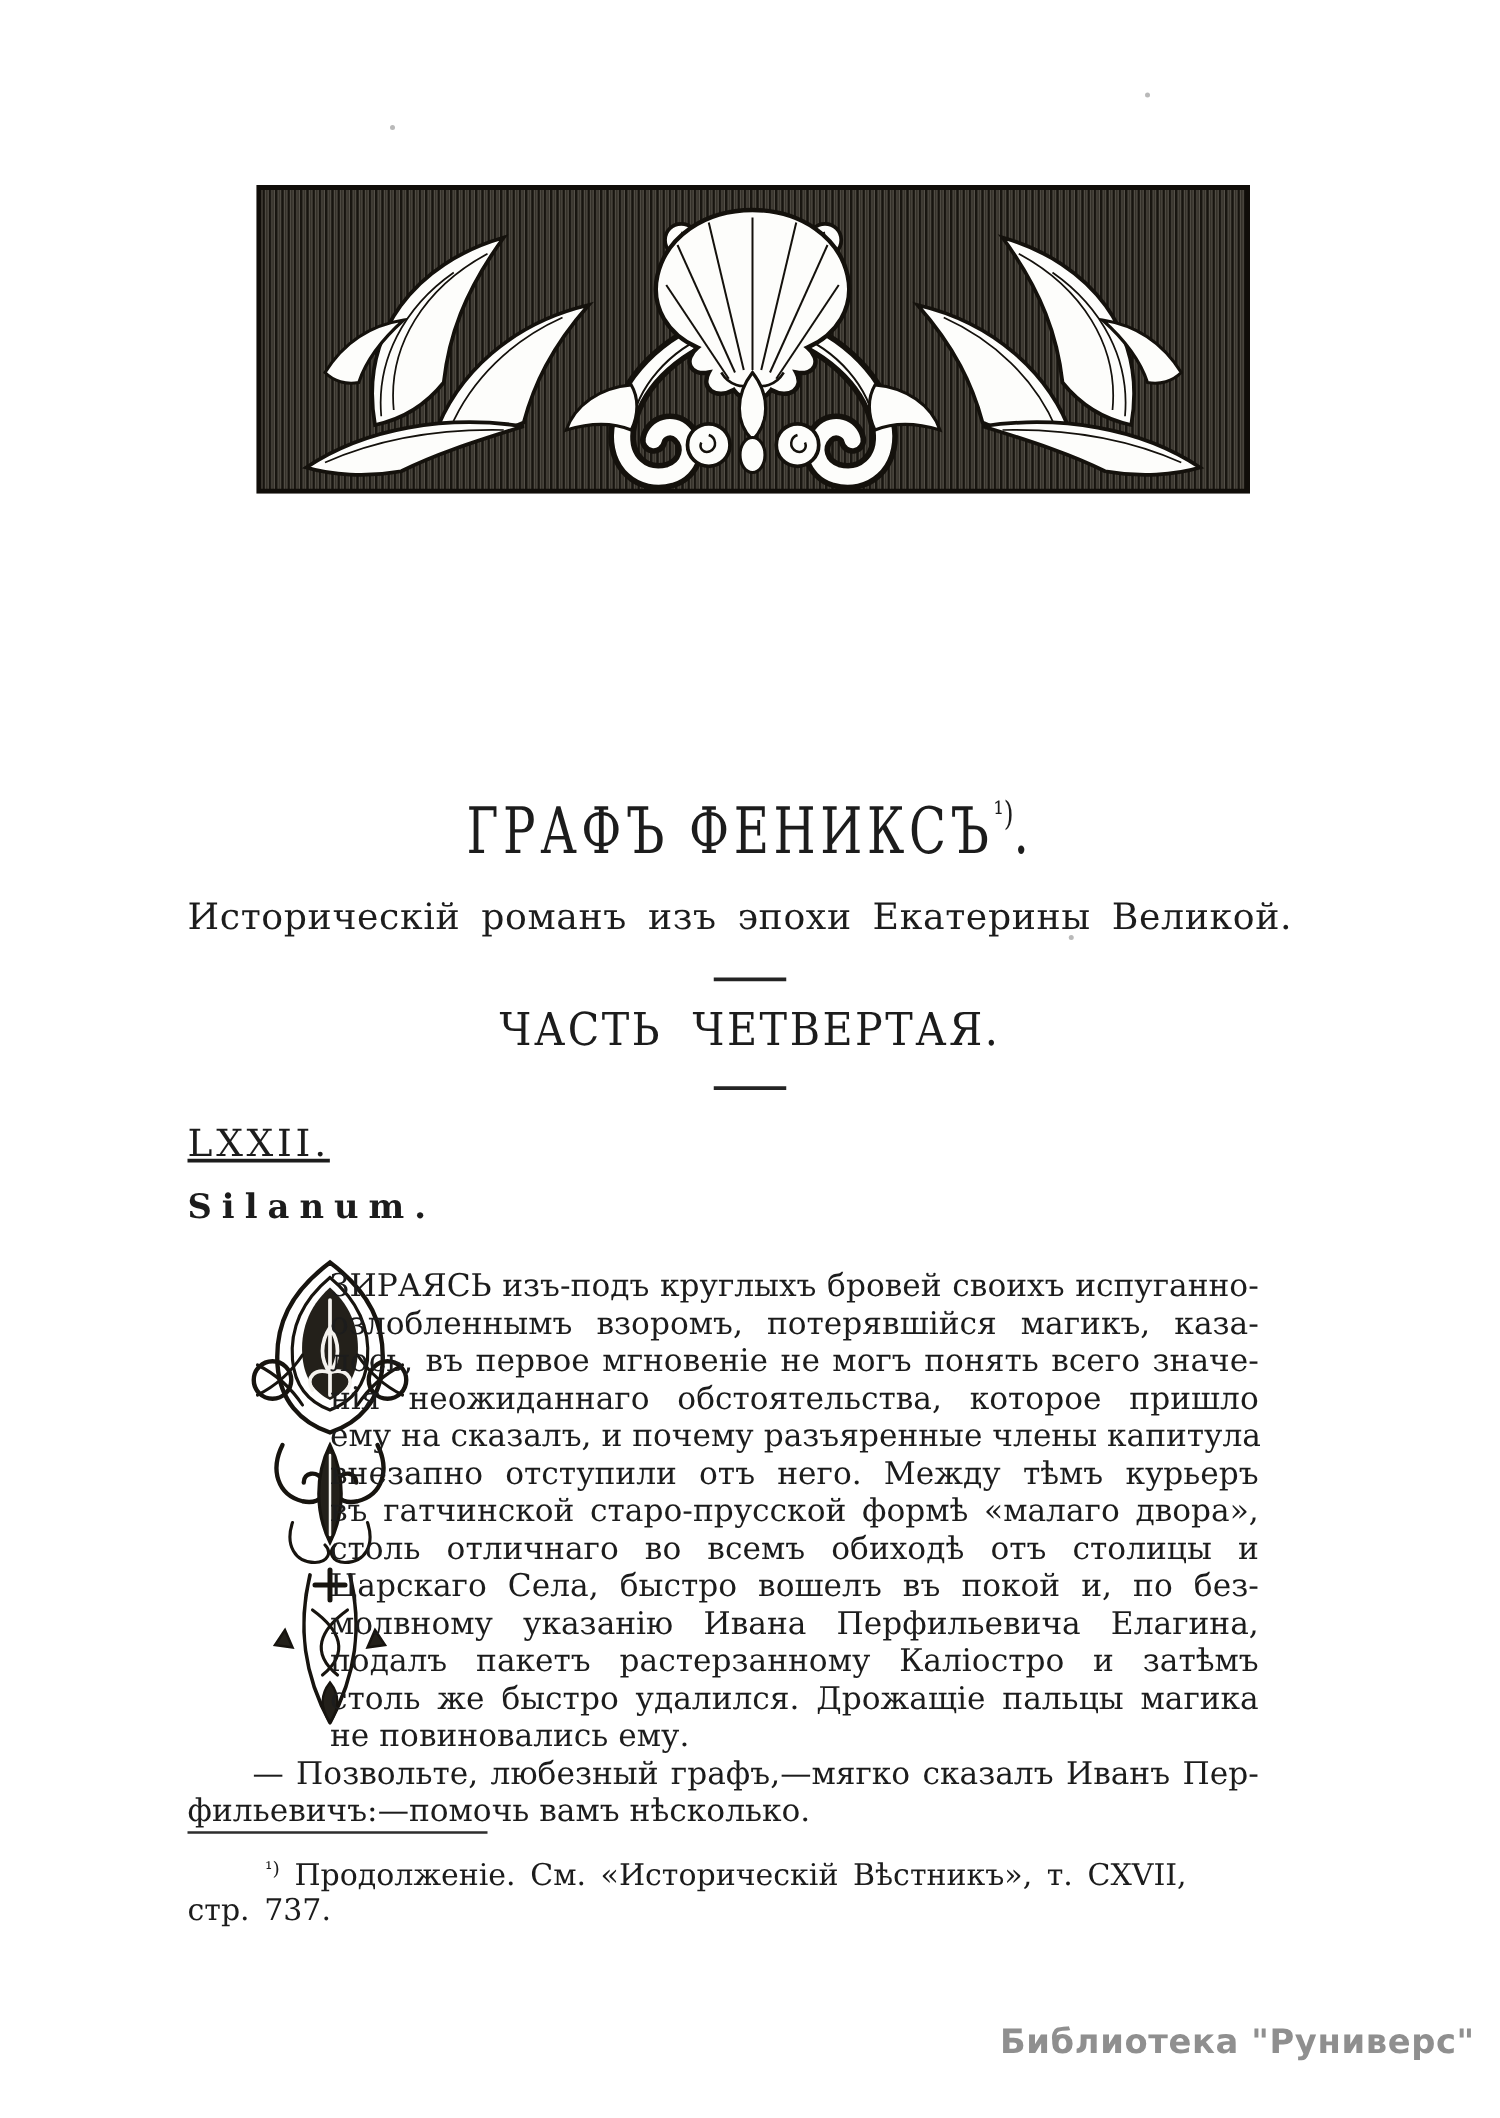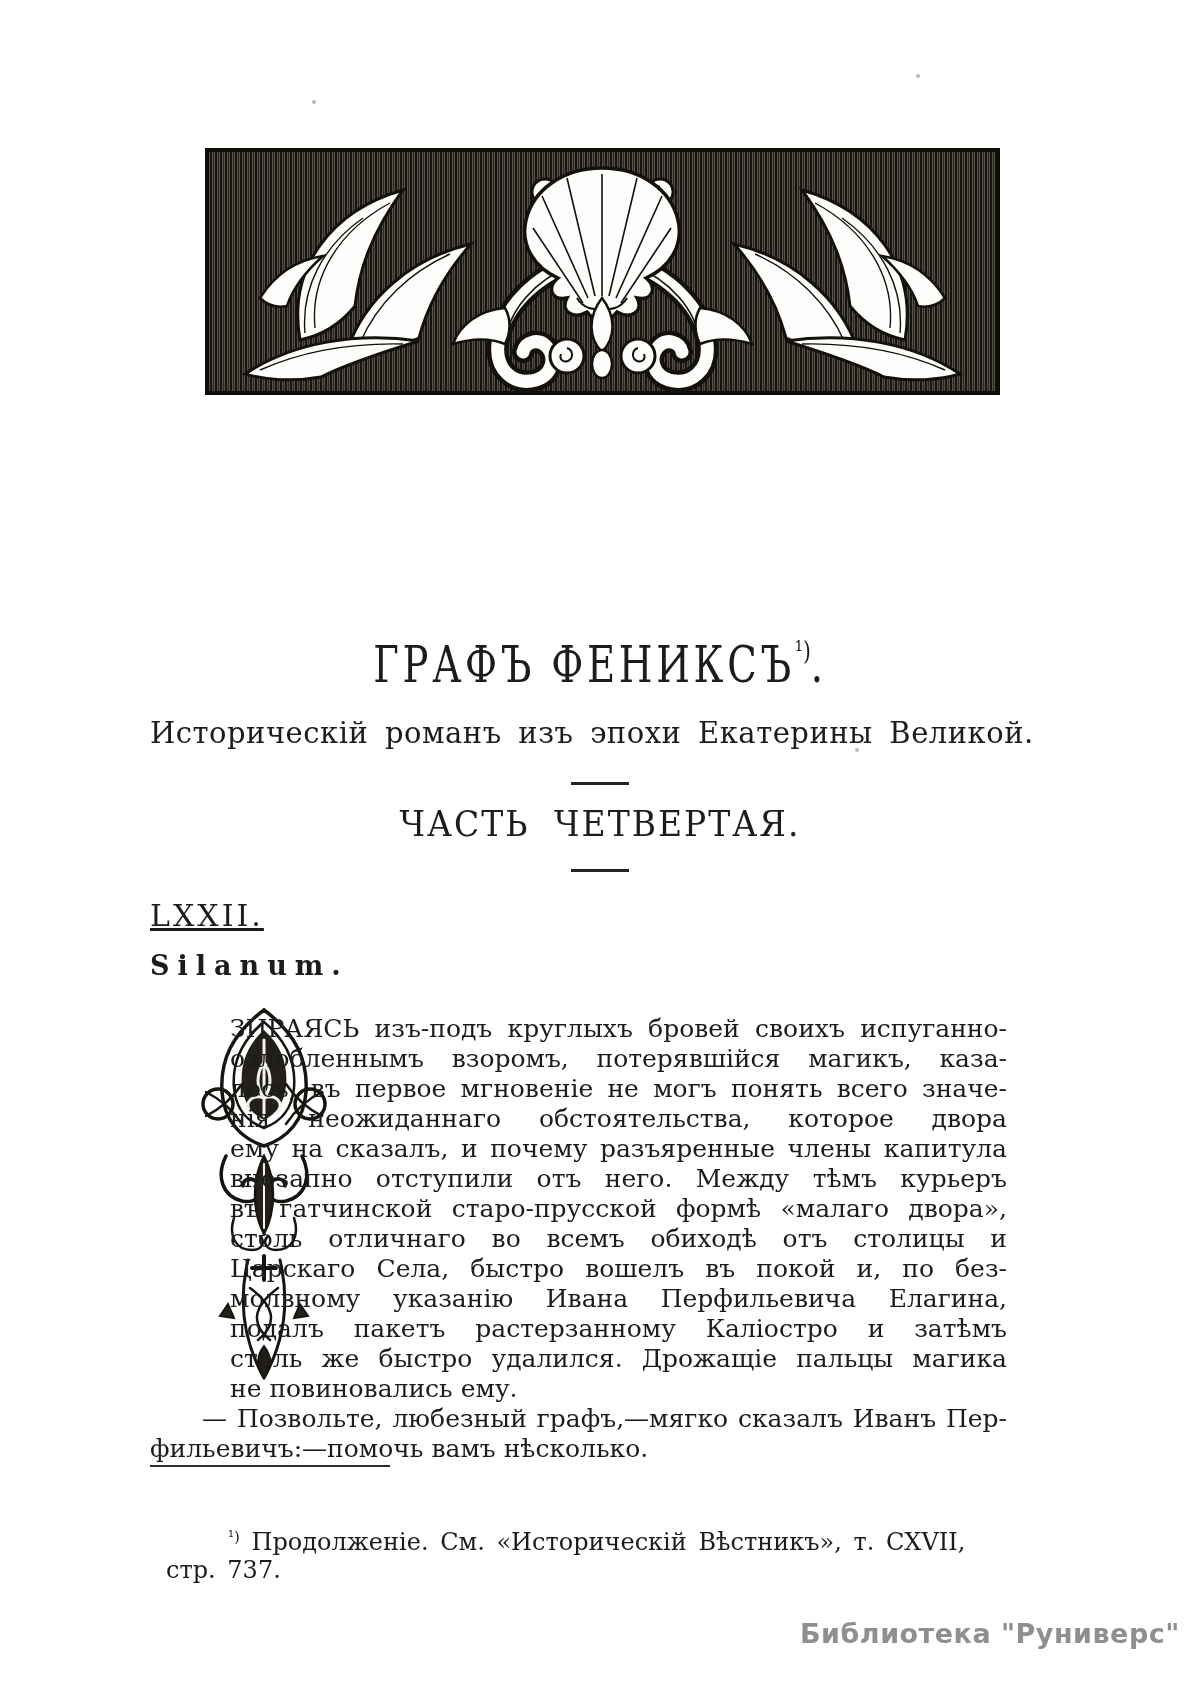--- a/index.html
+++ b/index.html
@@ -42,32 +42,32 @@
     text-align:left;font-size:30px;letter-spacing:3px;text-decoration:underline;
   }
   .chapter-title{
     left:150px;top:950px;width:900px;
     text-align:left;font-size:27px;font-weight:bold;letter-spacing:8px;
   }
 
   
   .body-block{left:150px;top:1014px;width:857px;font-size:25px;}
   .bline{height:30px;line-height:30px;text-align:justify;text-align-last:justify;white-space:nowrap;}
-  .bline.indented{margin-left:80px;}
+  .bline.indented{margin-left:114px;}
   .bline.para-end{text-align:right;text-align-last:left;}
   .bline.dialog-first{margin-left:52px;}
 
   
   .initial-ornament{left:198px;top:1004px;width:132px;height:388px;}
 
   
   .footnote-rule{left:150px;top:1465px;width:240px;height:2px;background:#2e2e2e;}
   .footnote{
-    left:150px;top:1528px;width:857px;
-    font-size:24px;padding-left:0;text-indent:62px;word-spacing:4px;margin-left:16px;
+    left:150px;top:1486px;width:857px;
+    font-size:24px;padding-left:0;text-indent:62px;word-spacing:4px;
   }
   .footnote sup{font-size:15px;vertical-align:8px;}
 
   
   .watermark{
     left:800px;top:1618px;width:400px;
     font-family:"DejaVu Sans","Liberation Sans",sans-serif;
     font-weight:600;font-size:27px;color:#8f8f8f;letter-spacing:0.5px;
     white-space:nowrap;
   }
@@ -189,21 +189,21 @@
 
       <path d="M66,374 C58,362 58,352 66,342 C74,352 74,362 66,374 Z" fill="#23201a" stroke-width="2"></path>
     </g>
   </svg>
 </div>
 
 <div class="abs body-block">
   <div class="bline indented">ЗИРАЯСЬ изъ-подъ круглыхъ бровей своихъ испуганно-</div>
   <div class="bline indented">озлобленнымъ взоромъ, потерявшійся магикъ, каза-</div>
   <div class="bline indented">лось, въ первое мгновеніе не могъ понять всего значе-</div>
-  <div class="bline indented">нія неожиданнаго обстоятельства, которое двора</div>
+  <div class="bline indented">нія неожиданнаго обстоятельства, которое пришло</div>
   <div class="bline indented">ему на сказалъ, и почему разъяренные члены капитула</div>
   <div class="bline indented">внезапно отступили отъ него. Между тѣмъ курьеръ</div>
   <div class="bline indented">въ гатчинской старо-прусской формѣ «малаго двора»,</div>
   <div class="bline indented">столь отличнаго во всемъ обиходѣ отъ столицы и</div>
   <div class="bline indented">Царскаго Села, быстро вошелъ въ покой и, по без-</div>
   <div class="bline indented">молвному указанію Ивана Перфильевича Елагина,</div>
   <div class="bline indented">подалъ пакетъ растерзанному Каліостро и затѣмъ</div>
   <div class="bline indented">столь же быстро удалился. Дрожащіе пальцы магика</div>
   <div class="bline indented para-end">не повиновались ему.</div>
   <div class="bline dialog-first">— Позвольте, любезный графъ,—мягко сказалъ Иванъ Пер-</div>

